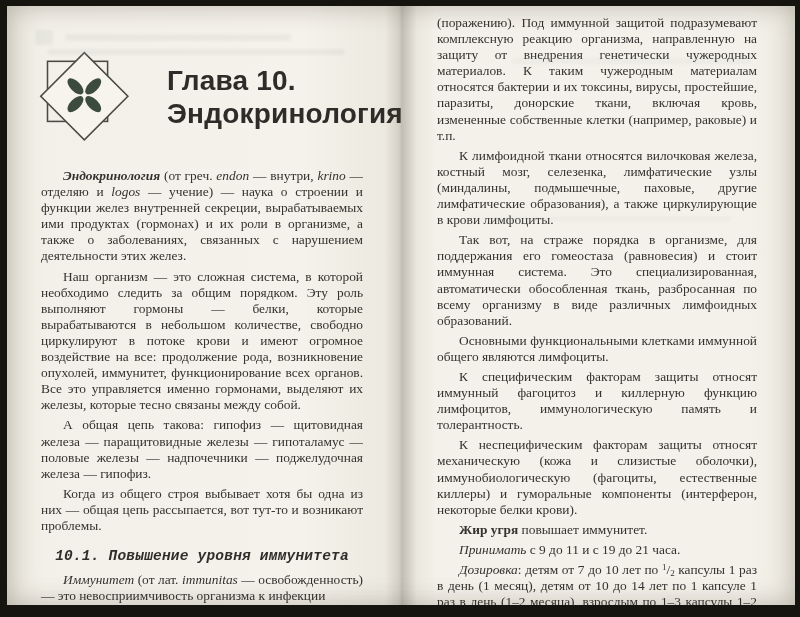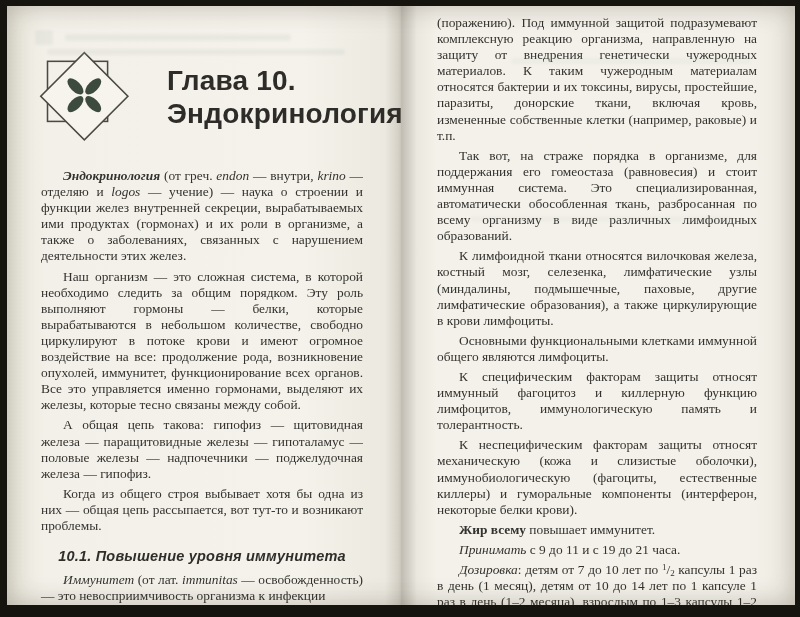--- a/index.html
+++ b/index.html
@@ -53,21 +53,21 @@
   
   .body{
     font-family:"Liberation Serif",serif;font-size:13.4px;line-height:16.1px;
     color:#33322e;text-align:justify;hyphens:auto;-webkit-hyphens:auto;
   }
   .page.left .body{margin:8px 34px 0 30px;}
   .page.right .body{margin:9px 34px 0 32px;}
   .body p{margin:4px;text-indent:0;}
   .body p.indent{text-indent:22px;}
   .body h3.heading{
-    font-family:Liberation Sans, sans-serif;font-style:italic;font-weight:bold;
+    font-family:Liberation Mono, monospace;font-style:italic;font-weight:bold;
     font-size:14.5px;color:#2f2e2a;text-align:center;margin:14px 0 8px;text-indent:0;letter-spacing:.2px;
   }
   .i{font-style:italic}
   .b{font-weight:bold}
   .bi{font-weight:bold;font-style:italic}
   .sup{font-size:9px;vertical-align:4px;line-height:0;}
   .sub{font-size:9px;vertical-align:-2px;line-height:0;}
 </style>
 </head>
 <body>
@@ -107,26 +107,26 @@
         </div>
     </div>
 
     <div class="page right">
       <div class="ghost" style="left:110px;top:52px;width:240px;height:6px;opacity:.09;"></div>
       <div class="ghost" style="left:70px;top:210px;width:260px;height:6px;opacity:.08;"></div>
 
 
       <div class="body" id="right-body">
           <p class=""><span>(поражению). Под иммунной защитой подразумевают комплексную реакцию организма, направленную на защиту от внедрения генетически чужеродных материалов. К таким чужеродным материалам относятся бактерии и их токсины, вирусы, простейшие, паразиты, донорские ткани, включая кровь, измененные собственные клетки (например, раковые) и т.п.</span></p>
+          <p class=" indent"><span>К лимфоидной ткани относятся вилочковая железа, костный мозг, селезенка, лимфатические узлы (миндалины, подмышечные, паховые, другие лимфатические образования), а также циркулирующие в крови лимфоциты.</span></p>
           <p class=" indent"><span>Так вот, на страже порядка в организме, для поддержания его гомеостаза (равновесия) и стоит иммунная система. Это специализированная, автоматически обособленная ткань, разбросанная по всему организму в виде различных лимфоидных образований.</span></p>
-          <p class=" indent"><span>К лимфоидной ткани относятся вилочковая железа, костный мозг, селезенка, лимфатические узлы (миндалины, подмышечные, паховые, другие лимфатические образования), а также циркулирующие в крови лимфоциты.</span></p>
           <p class=" indent"><span>Основными функциональными клетками иммунной общего являются лимфоциты.</span></p>
           <p class=" indent"><span>К специфическим факторам защиты относят иммунный фагоцитоз и киллерную функцию лимфоцитов, иммунологическую память и толерантность.</span></p>
           <p class=" indent"><span>К неспецифическим факторам защиты относят механическую (кожа и слизистые оболочки), иммунобиологическую (фагоциты, естественные киллеры) и гуморальные компоненты (интерферон, некоторые белки крови).</span></p>
-          <p class=" indent"><span class="b">Жир всему</span><span> повышает иммунитет.</span></p>
+          <p class=" indent"><span class="b">Жир угря</span><span> повышает иммунитет.</span></p>
           <p class=" indent"><span class="i">Принимать</span><span> с 9 до 11 и с 19 до 21 часа.</span></p>
           <p class=" indent"><span class="i">Дозировка</span><span>: детям от 7 до 10 лет по </span><span class="sup">1</span><span>/</span><span class="sub">2</span><span> капсулы 1 раз в день (1 месяц), детям от 10 до 14 лет по 1 капсуле 1 раз в день (1–2 месяца), взрослым по 1–3 капсулы 1–2 раза в день (1–3 месяца).</span></p>
         </div>
     </div>
 
     <div class="gutter"></div>
   </div>
 </div>
 
 </body></html>

